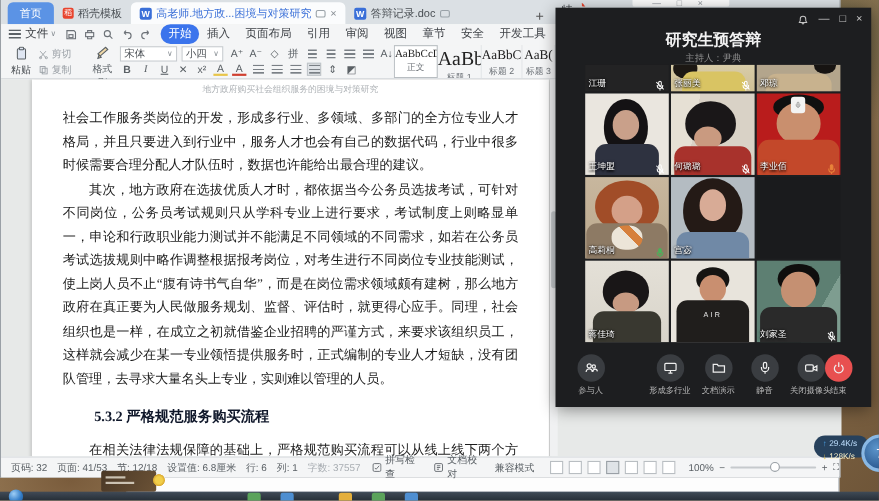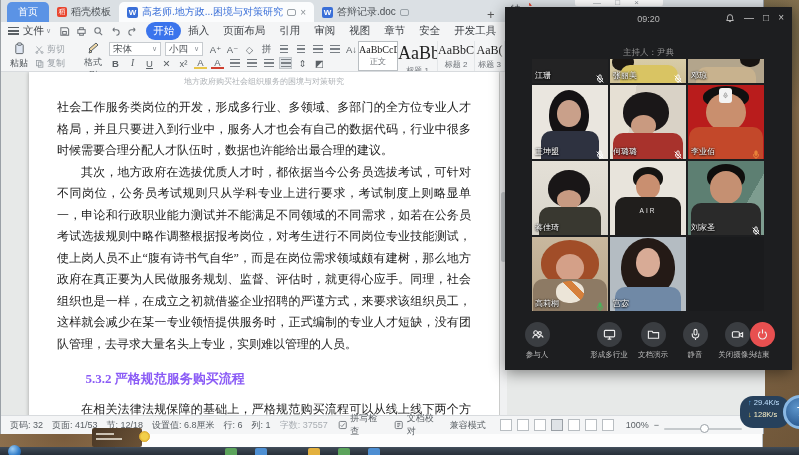--- a/index.html
+++ b/index.html
@@ -95,34 +95,34 @@
   
   .doc-area { position:absolute; left:0; top:72px; width:764px; height:343px; background:#e7e9e8; overflow:hidden; }
   .page { position:absolute; left:28px; top:0; width:470px; height:400px; background:#fff;
     box-shadow:0 0 4px rgba(0,0,0,.3); padding:4px 28px 0 28px; }
   .hdr-hint { text-align:center; font-size:8px; color:#aeb2b6; filter:blur(.6px);
     font-family:"Liberation Serif","DejaVu Serif",serif; }
   .doc-body { margin-top:10px; font-family:"Liberation Serif","DejaVu Serif",serif;
     font-size:12px; line-height:21.5px; color:#1c1c1c; text-align:justify; }
   .doc-body p.ind { text-indent:2em; }
   .doc-heading { font-weight:bold; font-size:13px; margin:13px 0 9px 2.2em;
-    font-family:"Liberation Serif","DejaVu Serif",serif; color:#8b5cf6; }
+    font-family:"Liberation Serif","DejaVu Serif",serif; color:#0f172a; }
   .vscroll { position:absolute; right:258px; top:0; width:7px; height:343px; background:#f0f1f2; }
   .vthumb { position:absolute; left:1px; top:120px; width:5px; height:70px; background:#c6cacd; border-radius:3px; }
   
   .statusbar { position:absolute; left:0; top:415px; width:100%; height:19px; background:#f4f5f6;
     border-top:1px solid #d8dbde; display:flex; align-items:center; font-size:9px; color:#5a6065; }
   .statusbar .st { margin-left:9px; white-space:nowrap; }
   .statusbar .dim { color:#a8adb2; }
   .st-icon { display:flex; align-items:center; gap:3px; margin-left:10px; }
   .st-icon svg { width:10px; height:10px; stroke:#6b7076; fill:none; stroke-width:1.1; }
   .view-icons { display:flex; gap:5px; margin-left:14px; }
   .vw { width:12px; height:12px; border:1px solid #b9bec2; background:#fff; }
   .vw.on { background:#dfe3e7; border-color:#9aa0a6; }
-  .zoomctl { display:flex; align-items:flex-end; gap:5px; margin-left:12px; color:#5a6065; }
+  .zoomctl { display:flex; align-items:center; gap:5px; margin-left:12px; color:#5a6065; }
   .zslider { position:relative; width:78px; height:2px; background:#c6cacd; border-radius:1px; }
   .zknob { position:absolute; left:36px; top:-4px; width:9px; height:9px; border-radius:50%;
     background:#fff; border:1px solid #9aa0a6; }
   
   .meeting { position:absolute; left:505px; top:7px; width:287px; height:363px; z-index:4;
     background:#1d1e20; box-shadow:0 3px 14px rgba(0,0,0,.45); color:#fff; }
   .m-time { position:absolute; top:7px; left:0; width:100%; text-align:center; font-size:9px; color:#b7b7b7; }
   .m-sys { position:absolute; top:5px; right:8px; display:flex; gap:9px; align-items:center;
     color:#c5c5c5; font-size:10px; }
   .m-sys svg { width:10px; height:10px; stroke:#c5c5c5; fill:none; stroke-width:1.1; }
@@ -149,21 +149,21 @@
   .micb { position:absolute; right:3px; bottom:3px; width:10px; height:10px; }
   .micb svg { width:10px; height:10px; fill:none; stroke-width:1.1; }
   .m-controls { position:absolute; left:0; bottom:0; width:100%; height:48px; }
   .mc-btn { position:absolute; width:44px; text-align:center; }
   .mc-circle { width:25px; height:25px; border-radius:50%; background:#3a3d41; margin:0 auto;
     display:flex; align-items:center; justify-content:center; }
   .mc-circle svg { width:13px; height:13px; stroke:#eee; fill:none; stroke-width:1.2; }
   .mc-circle.end { background:#e85050; }
   .mc-lbl { font-size:7.5px; color:#b9b9b9; margin-top:3px; white-space:nowrap; }
   
-  .net-pill { position:absolute; left:740px; top:396px; width:50px; height:32px; z-index:7;
+  .net-pill { position:absolute; left:740px; top:396px; width:50px; height:20px; z-index:7;
     background:#27415c; border-radius:13px; color:#fff; font-size:7.5px; line-height:12px;
     padding:1px 6px 0 8px; }
   .net-pill .up { color:#bfe0ff; } .net-pill .up b { color:#4aa3e8; font-weight:normal; }
   .net-pill .dn { color:#fdf2c8; } .net-pill .dn b { color:#e8c54a; font-weight:normal; }
   .net-ball { position:absolute; left:783px; top:395px; width:34px; height:34px; z-index:7;
     border-radius:50%; background:radial-gradient(circle at 40% 35%, #5d96cc, #2f5f96 70%);
     border:3px solid #89b8e4; color:#fff; font-size:12px; display:flex; align-items:center;
     justify-content:center; }
 </style>
 </head>
@@ -405,30 +405,30 @@
           </span>
         <span>+</span>
         <span style="font-size:8px;">⛶</span>
       </span>
     </div>
   </div>
 
   <div class="peek-controls">— □ ×</div>
 
   <div class="meeting">
-    <div class="m-time">09:20</div>
     <div class="m-sys">
       <svg viewBox="0 0 12 12">
           <path d="M6 2a3 3 0 0 1 3 3v2l1 2H2l1-2V5a3 3 0 0 1 3-3z"></path>
           <path d="M5 9.5a1 1 0 0 0 2 0"></path>
         </svg>
       <span>—</span>
       <span>□</span>
       <span>×</span>
     </div>
+    <div class="m-title">研究生预答辩</div>
     <div class="m-host">主持人：尹典</div>
 
     <div class="m-grid">
 
       <div class="m-row partial">
         <div class="vt" style="background:#232324;">
           <span class="vname">江珊</span>
           <span class="micb"><svg viewBox="0 0 12 12" stroke="#fff">
                 <rect x="4.6" y="1" width="2.8" height="5.5" rx="1.4"></rect>
                 <path d="M3 5v1a3 3 0 0 0 6 0V5M6 9v2"></path>
@@ -487,20 +487,41 @@
             </div>
           <span class="vname">李业佰</span>
           <span class="micb"><svg viewBox="0 0 12 12" stroke="#e8833a">
                 <rect x="4.6" y="1" width="2.8" height="5.5" rx="1.4" fill="#e8833a"></rect>
                 <path d="M3 5v1a3 3 0 0 0 6 0V5M6 9v2"></path>
               </svg></span>
         </div>
       </div>
 
       <div class="m-row">
+        <div class="vt" style="background:linear-gradient(#c8b79e,#baa88c);">
+          <div class="hair" style="left:9px;top:3px;width:58px;height:46px;background:#a14d28;"></div>
+          <div class="face" style="left:24px;top:17px;width:28px;height:27px;background:#d4a088;"></div>
+          <div class="bodyp" style="left:1px;top:42px;width:74px;height:32px;background:#8d7a64;"></div>
+          <div class="scarf" style="left:24px;top:44px;width:28px;height:22px;background:linear-gradient(45deg,#ece5d8 0 55%, #d6803c 55% 75%, #ece5d8 75%);"></div>
+          <span class="vname">高莉桐</span>
+          <span class="micb"><svg viewBox="0 0 12 12" stroke="#4db05a">
+                <rect x="4.6" y="1" width="2.8" height="5.5" rx="1.4" fill="#4db05a"></rect>
+                <path d="M3 5v1a3 3 0 0 0 6 0V5M6 9v2"></path>
+              </svg></span>
+        </div>
+        <div class="vt" style="background:#b4bcc2;">
+          <div class="hair" style="left:11px;top:1px;width:54px;height:58px;background:#241a16;"></div>
+          <div class="face" style="left:26px;top:11px;width:24px;height:29px;background:#d8ab96;"></div>
+          <div class="bodyp" style="left:5px;top:50px;width:66px;height:24px;background:#7089a6;"></div>
+          <span class="vname">宫宓</span>
+        </div>
+        <div class="vt empty"></div>
+      </div>
+
+      <div class="m-row">
         <div class="vt" style="background:linear-gradient(#e4e0d7,#d8d4ca);">
           <div class="hair" style="left:16px;top:9px;width:42px;height:37px;background:#191617;"></div>
           <div class="face" style="left:25px;top:29px;width:24px;height:19px;background:#c79a82;"></div>
           <div class="bodyp" style="left:7px;top:46px;width:62px;height:28px;background:#393830;"></div>
           <span class="vname">蒋佳琦</span>
         </div>
         <div class="vt" style="background:#e8e4dc;">
           <div class="hair" style="left:23px;top:6px;width:30px;height:22px;background:#161412;"></div>
           <div class="face" style="left:26px;top:13px;width:24px;height:25px;background:#c98f70;"></div>
           <div class="bodyp" style="left:5px;top:36px;width:66px;height:38px;background:#201e1c;"></div>
@@ -512,41 +533,20 @@
           <div class="face" style="left:22px;top:10px;width:32px;height:33px;background:#c59072;"></div>
           <div class="bodyp" style="left:3px;top:42px;width:70px;height:32px;background:#2a2a2a;"></div>
           <span class="vname">刘家圣</span>
           <span class="micb"><svg viewBox="0 0 12 12" stroke="#fff">
                 <rect x="4.6" y="1" width="2.8" height="5.5" rx="1.4"></rect>
                 <path d="M3 5v1a3 3 0 0 0 6 0V5M6 9v2"></path>
                 <path d="M2 2l8 8"></path>
               </svg></span>
         </div>
       </div>
-
-      <div class="m-row">
-        <div class="vt" style="background:linear-gradient(#c8b79e,#baa88c);">
-          <div class="hair" style="left:9px;top:3px;width:58px;height:46px;background:#a14d28;"></div>
-          <div class="face" style="left:24px;top:17px;width:28px;height:27px;background:#d4a088;"></div>
-          <div class="bodyp" style="left:1px;top:42px;width:74px;height:32px;background:#8d7a64;"></div>
-          <div class="scarf" style="left:24px;top:44px;width:28px;height:22px;background:linear-gradient(45deg,#ece5d8 0 55%, #d6803c 55% 75%, #ece5d8 75%);"></div>
-          <span class="vname">高莉桐</span>
-          <span class="micb"><svg viewBox="0 0 12 12" stroke="#4db05a">
-                <rect x="4.6" y="1" width="2.8" height="5.5" rx="1.4" fill="#4db05a"></rect>
-                <path d="M3 5v1a3 3 0 0 0 6 0V5M6 9v2"></path>
-              </svg></span>
-        </div>
-        <div class="vt" style="background:#b4bcc2;">
-          <div class="hair" style="left:11px;top:1px;width:54px;height:58px;background:#241a16;"></div>
-          <div class="face" style="left:26px;top:11px;width:24px;height:29px;background:#d8ab96;"></div>
-          <div class="bodyp" style="left:5px;top:50px;width:66px;height:24px;background:#7089a6;"></div>
-          <span class="vname">宫宓</span>
-        </div>
-        <div class="vt empty"></div>
-      </div>
     </div>
 
     <div class="m-controls">
       <div class="mc-btn" style="left:10px;">
         <div class="mc-circle">
             <svg viewBox="0 0 14 14">
               <circle cx="5" cy="5" r="2"></circle>
               <circle cx="9.5" cy="5.5" r="1.6"></circle>
               <path d="M2 11c0-2 1.5-3.2 3-3.2S8 9 8 11M8.5 10.8c.2-1.6 1.2-2.6 2.4-2.6 1 0 1.9.8 2.1 2.2"></path>
             </svg>

